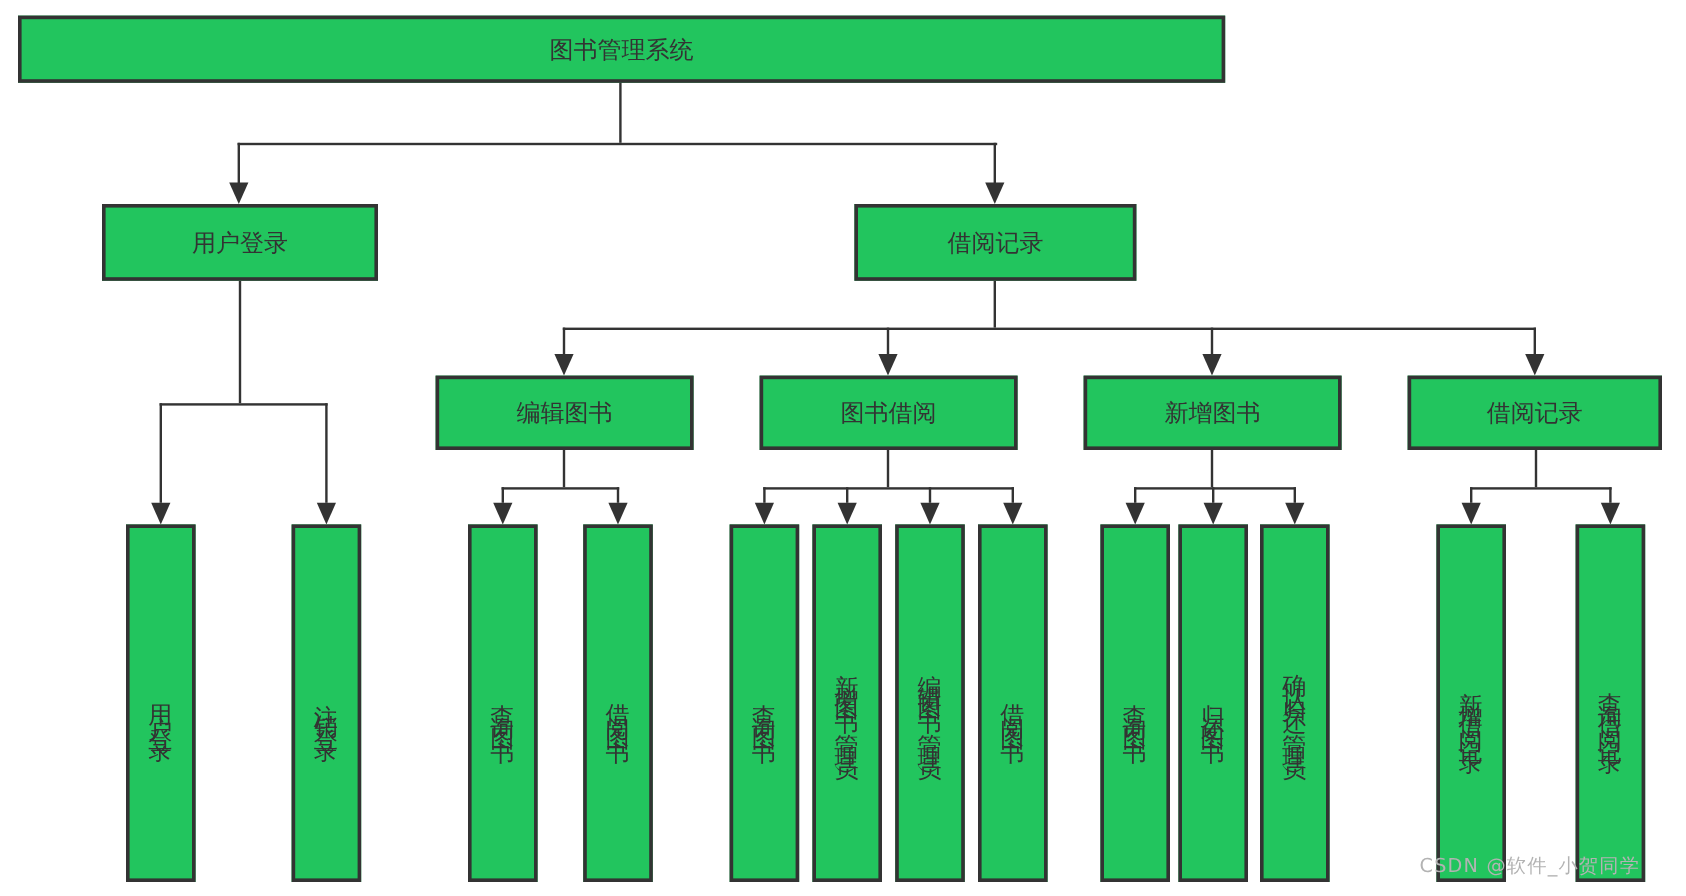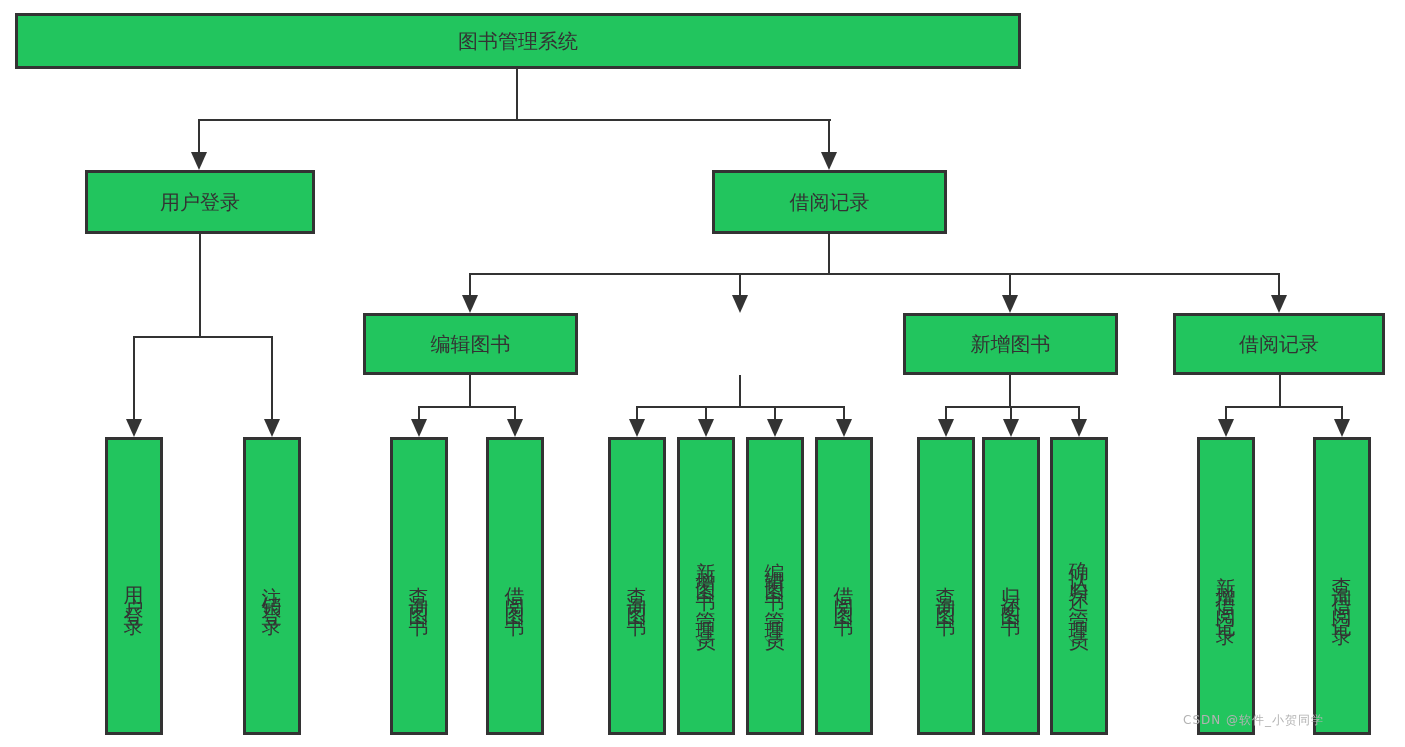--- a/index.html
+++ b/index.html
@@ -14,21 +14,21 @@
   .vtext{
     writing-mode:vertical-rl;text-orientation:mixed;letter-spacing:10px;
     font-size:20px;line-height:1;padding-top:10px;
   }
   .line{position:absolute;background:#333333;z-index:1;}
   .arrow{
     position:absolute;width:0;height:0;z-index:1;
     border-left:8px solid transparent;border-right:8px solid transparent;border-top:18px solid #333333;
   }
   .watermark{
-    position:absolute;left:1183px;top:712px;font-size:12px;color:#b3b3b3;
+    position:absolute;left:1183px;top:712px;font-size:16px;color:#b3b3b3;
     white-space:nowrap;z-index:5;letter-spacing:1px;
   }
 </style>
 </head>
 <body>
 
 <div class="canvas">
 
   <div class="line" style="left:516px;top:68px;width:2px;height:51px;"></div>
   <div class="line" style="left:198px;top:119px;width:633px;height:2px;"></div>
@@ -96,20 +96,23 @@
   <div class="box" style="left:85px;top:170px;width:230px;height:64px;">
     <span>用户登录</span>
   </div>
   <div class="box" style="left:712px;top:170px;width:235px;height:64px;">
     <span>借阅记录</span>
   </div>
 
   <div class="box" style="left:363px;top:313px;width:215px;height:62px;">
     <span>编辑图书</span>
   </div>
+  <div class="box" style="left:633px;top:313px;width:215px;height:62px;">
+    <span>图书借阅</span>
+  </div>
   <div class="box" style="left:903px;top:313px;width:215px;height:62px;">
     <span>新增图书</span>
   </div>
   <div class="box" style="left:1173px;top:313px;width:212px;height:62px;text-align:right;">
     <span>借阅记录</span>
   </div>
 
   <div class="box" style="left:105px;top:437px;width:58px;height:298px;">
     <span class="vtext">用户登录</span>
   </div>

